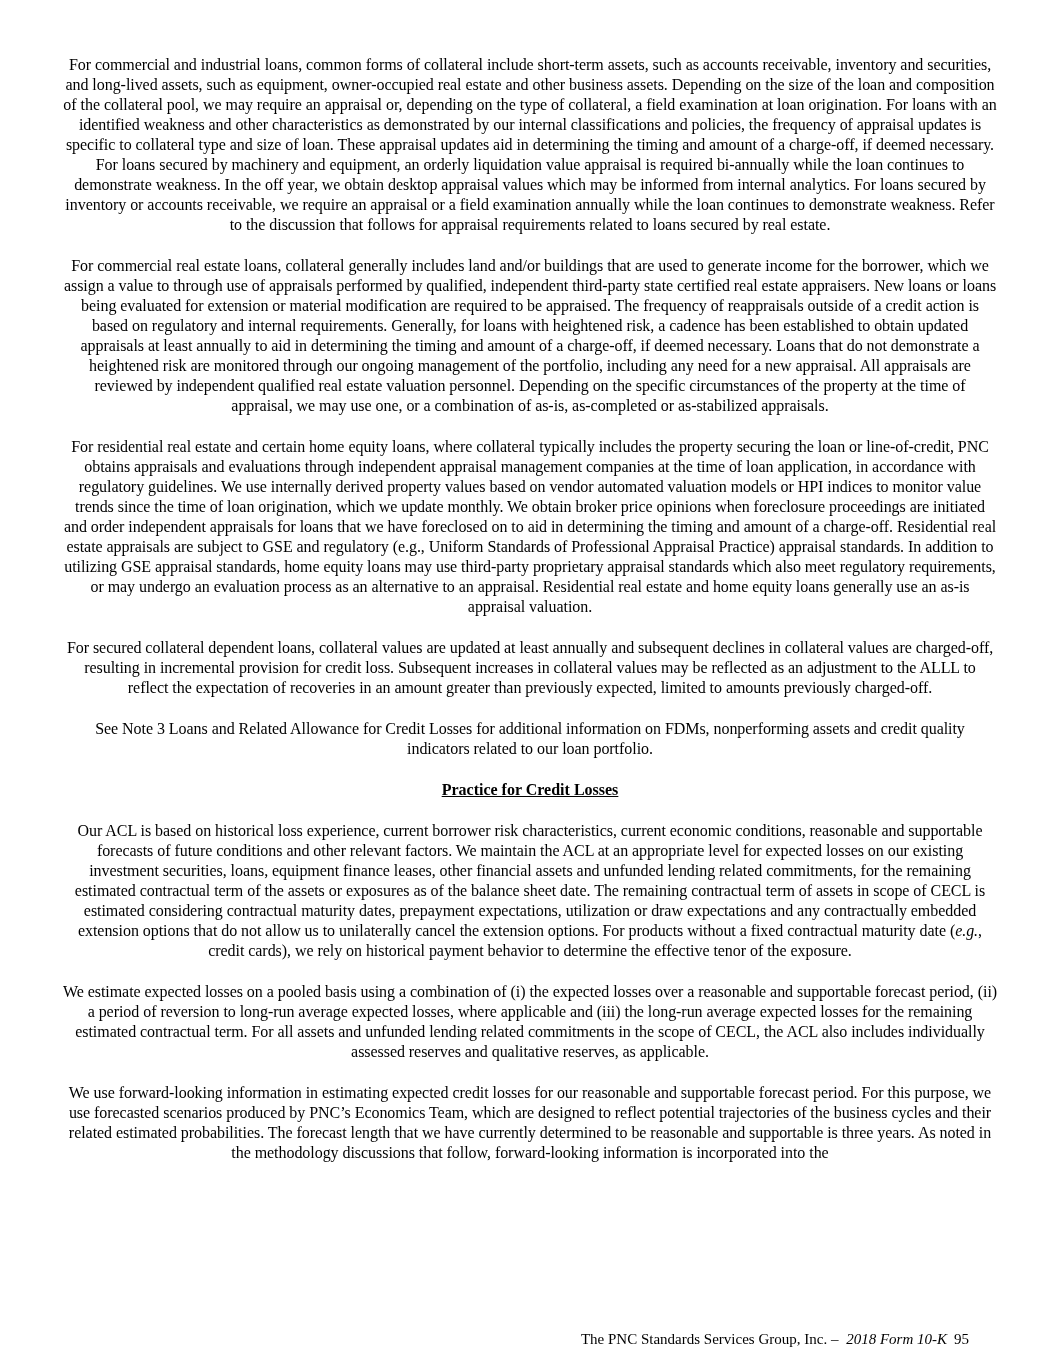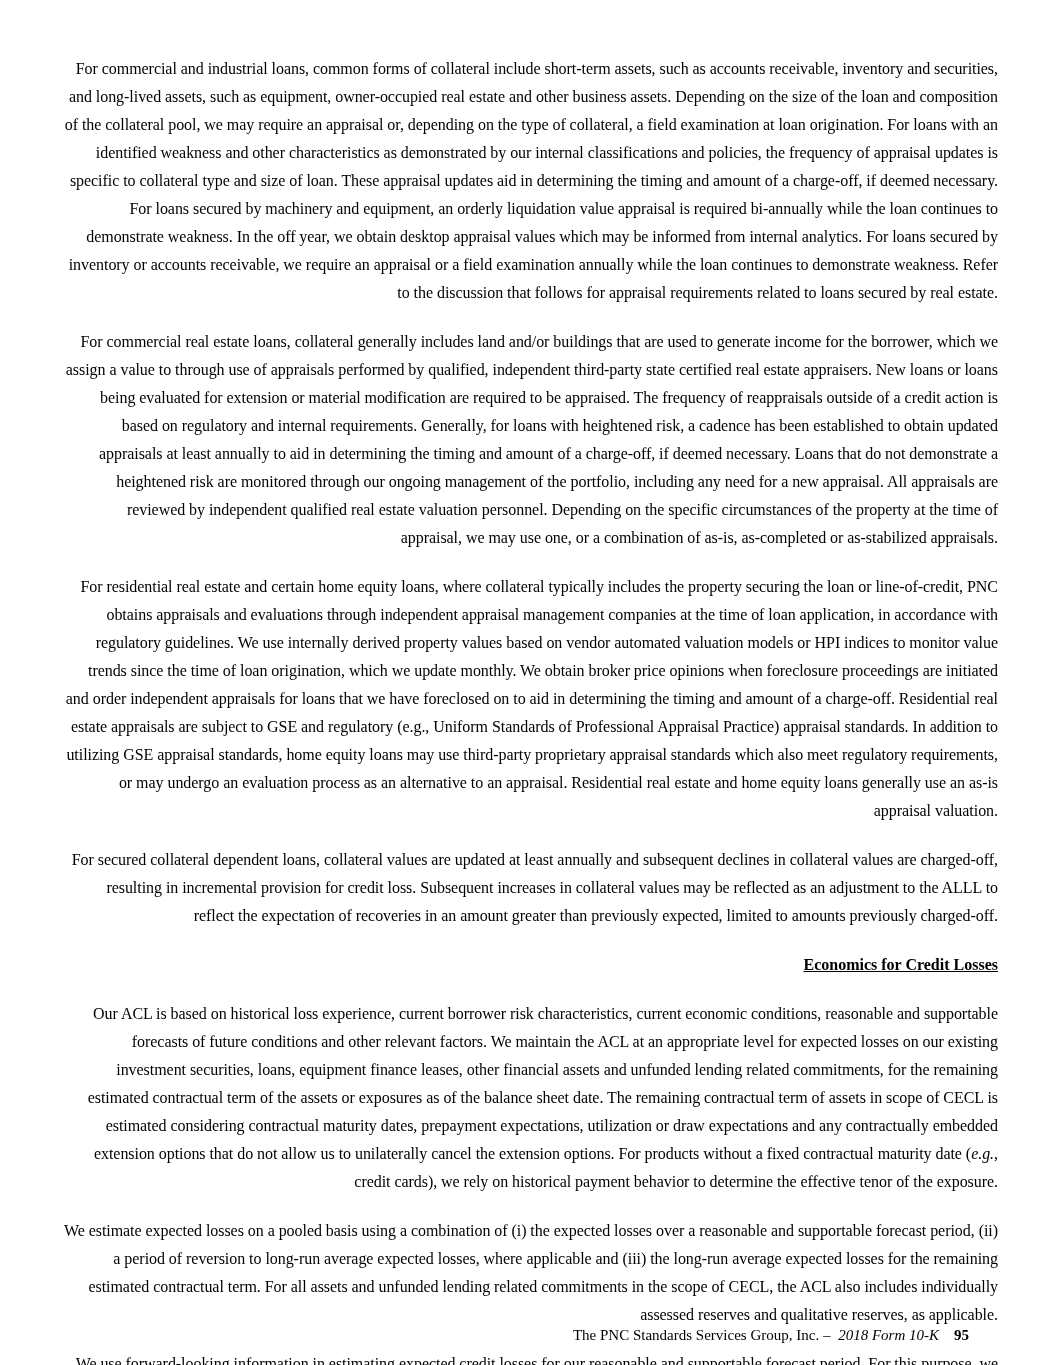--- a/index.html
+++ b/index.html
@@ -13,23 +13,23 @@
     height: 1365px;
   }
   .page {
     position: relative;
     width: 1055px;
     height: 1365px;
     background: #ffffff;
     padding: 55px 57px 0 62px;
     font-family: "Liberation Serif", serif;
     font-size: 16px;
-    line-height: 28px;
+    line-height: 20px;
     color: #000000;
-    text-align: right;
+    text-align: center;
   }
   .para {
     margin: 0 0 21px 0;
     letter-spacing: -0.05px;
   }
   .heading {
     font-size: 16px;
     font-weight: bold;
     text-decoration: underline;
     margin: 0 0 21px 0;
@@ -42,39 +42,40 @@
     right: 86px;
     bottom: 16px;
     font-size: 15px;
     white-space: nowrap;
     color: #000000;
   }
   .footer .it {
     margin-left: 4px;
   }
   .pgnum {
-    font-weight: bold;
-    margin-left: 15px;
+    font-weight: normal;
+    margin-left: 7px;
   }
 </style>
 </head>
 <body>
 
 <div class="page">
 
   <p class="para">For commercial and industrial loans, common forms of collateral include short-term assets, such as accounts receivable, inventory and securities, and long-lived assets, such as equipment, owner-occupied real estate and other business assets. Depending on the size of the loan and composition of the collateral pool, we may require an appraisal or, depending on the type of collateral, a field examination at loan origination. For loans with an identified weakness and other characteristics as demonstrated by our internal classifications and policies, the frequency of appraisal updates is specific to collateral type and size of loan. These appraisal updates aid in determining the timing and amount of a charge-off, if deemed necessary. For loans secured by machinery and equipment, an orderly liquidation value appraisal is required bi-annually while the loan continues to demonstrate weakness. In the off year, we obtain desktop appraisal values which may be informed from internal analytics. For loans secured by inventory or accounts receivable, we require an appraisal or a field examination annually while the loan continues to demonstrate weakness. Refer to the discussion that follows for appraisal requirements related to loans secured by real estate.</p>
 
   <p class="para">For commercial real estate loans, collateral generally includes land and/or buildings that are used to generate income for the borrower, which we assign a value to through use of appraisals performed by qualified, independent third-party state certified real estate appraisers. New loans or loans being evaluated for extension or material modification are required to be appraised. The frequency of reappraisals outside of a credit action is based on regulatory and internal requirements. Generally, for loans with heightened risk, a cadence has been established to obtain updated appraisals at least annually to aid in determining the timing and amount of a charge-off, if deemed necessary. Loans that do not demonstrate a heightened risk are monitored through our ongoing management of the portfolio, including any need for a new appraisal. All appraisals are reviewed by independent qualified real estate valuation personnel. Depending on the specific circumstances of the property at the time of appraisal, we may use one, or a combination of as-is, as-completed or as-stabilized appraisals.</p>
 
   <p class="para">For residential real estate and certain home equity loans, where collateral typically includes the property securing the loan or line-of-credit, PNC obtains appraisals and evaluations through independent appraisal management companies at the time of loan application, in accordance with regulatory guidelines. We use internally derived property values based on vendor automated valuation models or HPI indices to monitor value trends since the time of loan origination, which we update monthly. We obtain broker price opinions when foreclosure proceedings are initiated and order independent appraisals for loans that we have foreclosed on to aid in determining the timing and amount of a charge-off. Residential real estate appraisals are subject to GSE and regulatory (e.g., Uniform Standards of Professional Appraisal Practice) appraisal standards. In addition to utilizing GSE appraisal standards, home equity loans may use third-party proprietary appraisal standards which also meet regulatory requirements, or may undergo an evaluation process as an alternative to an appraisal. Residential real estate and home equity loans generally use an as-is appraisal valuation.</p>
 
   <p class="para">For secured collateral dependent loans, collateral values are updated at least annually and subsequent declines in collateral values are charged-off, resulting in incremental provision for credit loss. Subsequent increases in collateral values may be reflected as an adjustment to the ALLL to reflect the expectation of recoveries in an amount greater than previously expected, limited to amounts previously charged-off.</p>
 
+  <p class="para">See Note 3 Loans and Related Allowance for Credit Losses for additional information on FDMs, nonperforming assets and credit quality indicators related to our loan portfolio.</p>
 
-  <h2 class="heading">Economics for Credit Losses</h2>
+  <h2 class="heading">Practice for Credit Losses</h2>
 
   <p class="para"><span>Our ACL is based on historical loss experience, current borrower risk characteristics, current economic conditions, reasonable and supportable forecasts of future conditions and other relevant factors. We maintain the ACL at an appropriate level for expected losses on our existing investment securities, loans, equipment finance leases, other financial assets and unfunded lending related commitments, for the remaining estimated contractual term of the assets or exposures as of the balance sheet date. The remaining contractual term of assets in scope of CECL is estimated considering contractual maturity dates, prepayment expectations, utilization or draw expectations and any contractually embedded extension options that do not allow us to unilaterally cancel the extension options. For products without a fixed contractual maturity date (</span><span class="it">e.g.</span><span>, credit cards), we rely on historical payment behavior to determine the effective tenor of the exposure.</span></p>
 
   <p class="para">We estimate expected losses on a pooled basis using a combination of (i) the expected losses over a reasonable and supportable forecast period, (ii) a period of reversion to long-run average expected losses, where applicable and (iii) the long-run average expected losses for the remaining estimated contractual term. For all assets and unfunded lending related commitments in the scope of CECL, the ACL also includes individually assessed reserves and qualitative reserves, as applicable.</p>
 
   <p class="para">We use forward-looking information in estimating expected credit losses for our reasonable and supportable forecast period. For this purpose, we use forecasted scenarios produced by PNC’s Economics Team, which are designed to reflect potential trajectories of the business cycles and their related estimated probabilities. The forecast length that we have currently determined to be reasonable and supportable is three years. As noted in the methodology discussions that follow, forward-looking information is incorporated into the</p>
 
   <div class="footer"><span>The PNC Standards Services Group, Inc. – </span><span class="it">2018 Form 10-K</span><span class="pgnum">95</span></div>
 
 </div>

